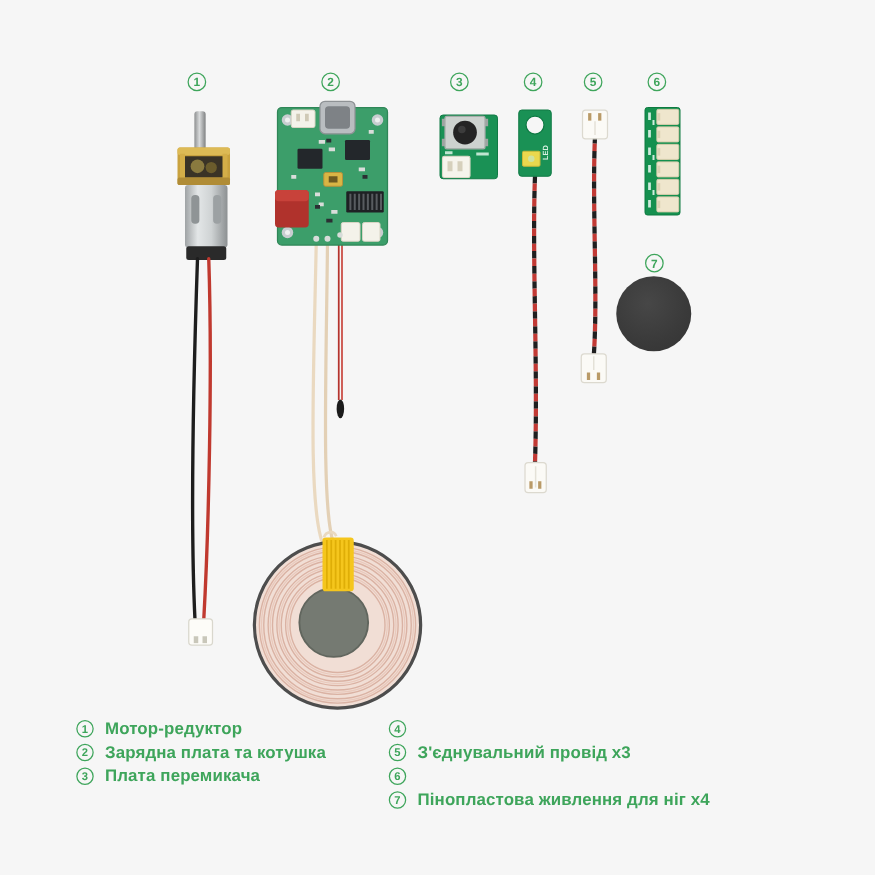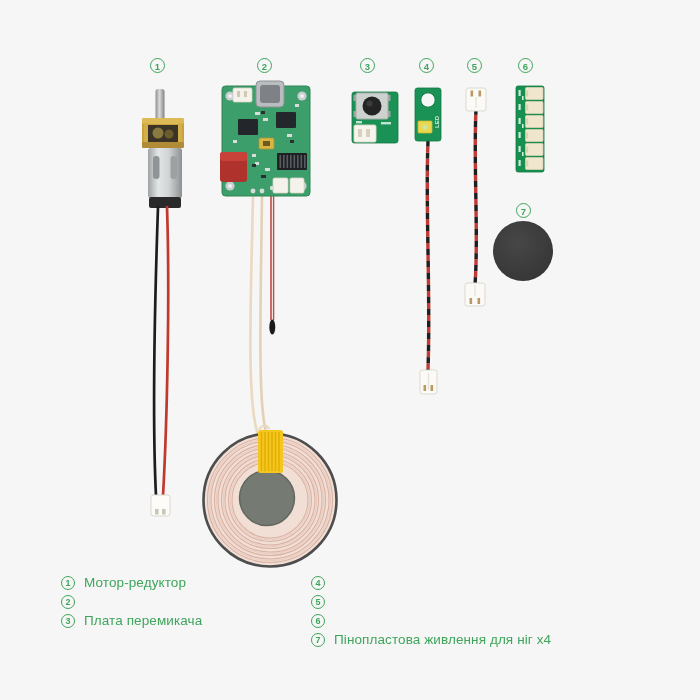--- a/index.html
+++ b/index.html
@@ -40,21 +40,21 @@
     border:1.3px solid #3EA55B;
     border-radius:50%;
     color:#3EA55B;
     font-size:9px;font-weight:bold;
     line-height:12px;text-align:center;
     box-sizing:border-box;
   }
   .legend-label{
     color:#3EA55B;
     font-size:13.5px;
-    font-weight:normal;
+    font-weight:bold;
     letter-spacing:0.1px;
     white-space:nowrap;
   }
 
   
   .foam-pad{
     position:absolute;
     left:493px;top:221px;width:60px;height:60px;
     border-radius:50%;
     background:radial-gradient(circle at 42% 36%, #474747 0%, #3a3a3a 60%, #333 100%);
@@ -319,31 +319,33 @@
 
   <div class="foam-pad"></div>
 
   <div>
     <div class="legend-row" style="left:61px;top:574px;">
       <span class="legend-num">1</span>
       <span class="legend-label">Мотор-редуктор</span>
     </div>
     <div class="legend-row" style="left:61px;top:593px;">
       <span class="legend-num">2</span>
+      <span class="legend-label">Зарядна плата та котушка</span>
     </div>
     <div class="legend-row" style="left:61px;top:612px;">
       <span class="legend-num">3</span>
       <span class="legend-label">Плата перемикача</span>
     </div>
 
     <div class="legend-row" style="left:311px;top:574px;">
       <span class="legend-num">4</span>
     </div>
     <div class="legend-row" style="left:311px;top:593px;">
       <span class="legend-num">5</span>
+      <span class="legend-label">З'єднувальний провід x3</span>
     </div>
     <div class="legend-row" style="left:311px;top:612px;">
       <span class="legend-num">6</span>
     </div>
     <div class="legend-row" style="left:311px;top:631px;">
       <span class="legend-num">7</span>
       <span class="legend-label">Пінопластова живлення для ніг x4</span>
     </div>
   </div>
 

